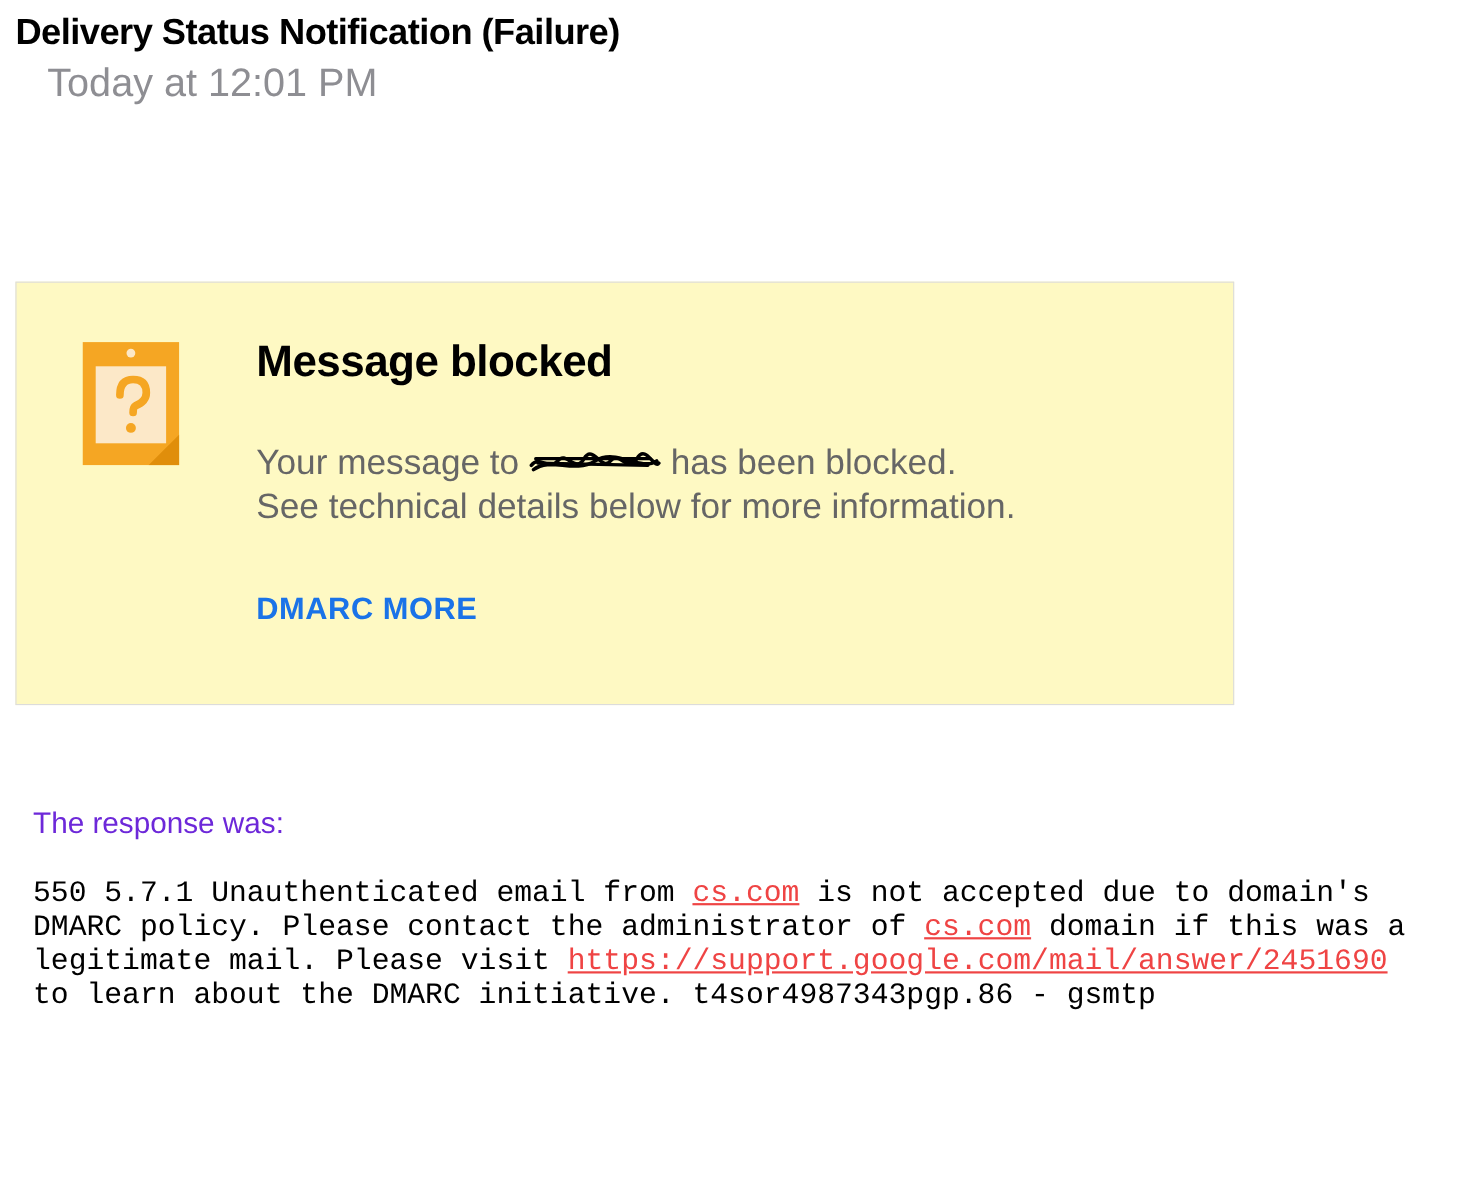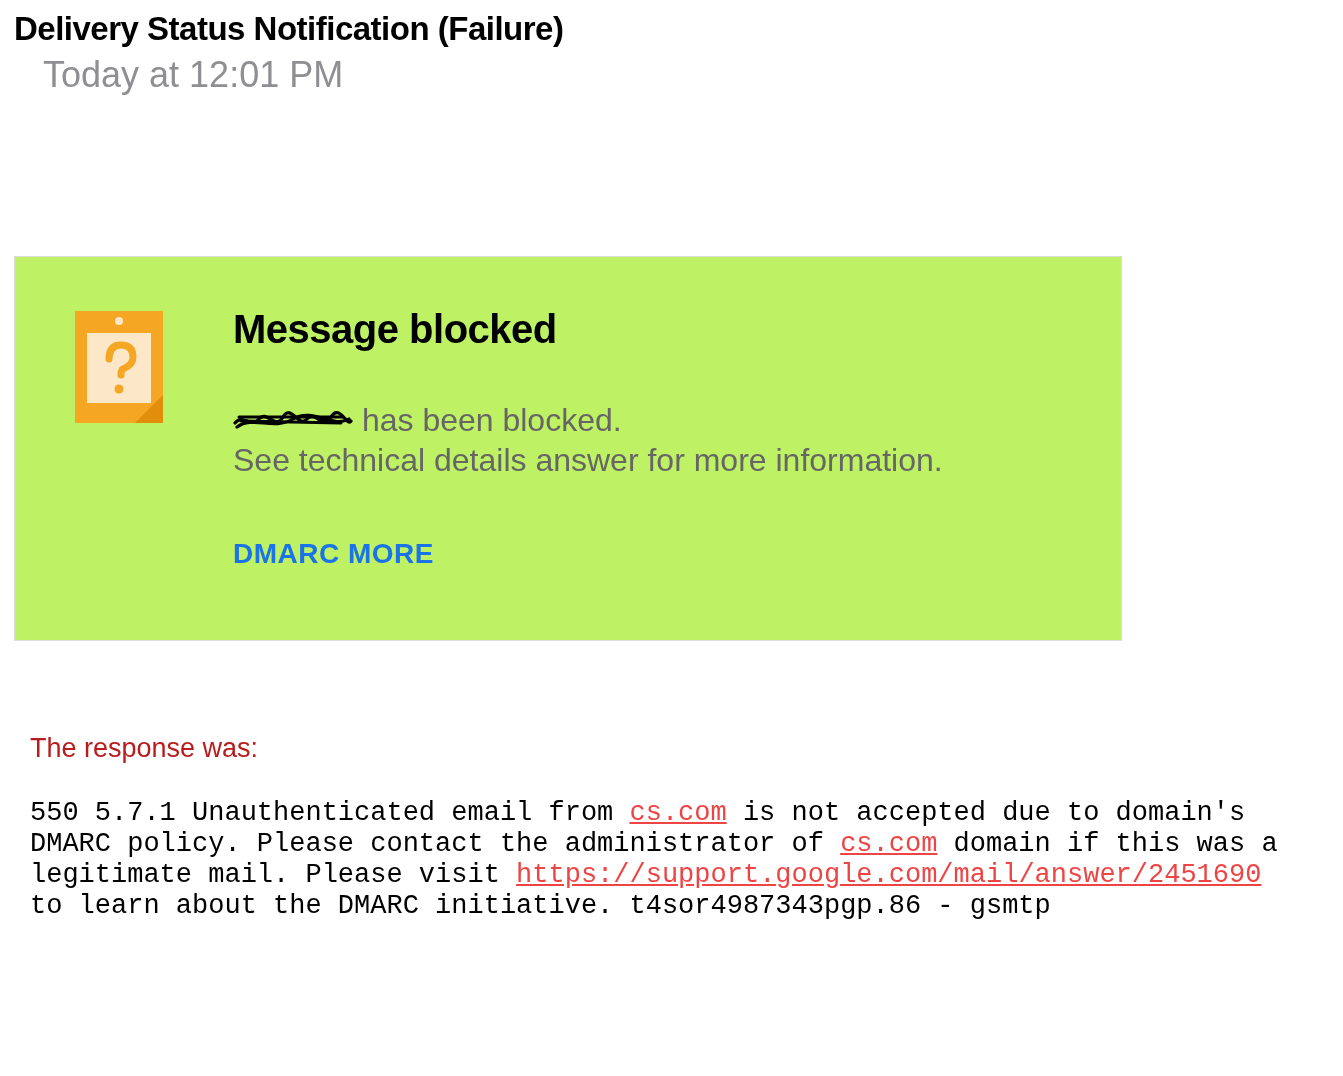--- a/index.html
+++ b/index.html
@@ -24,21 +24,21 @@
   .timestamp {
     font-size: 36px;
     color: #8e8e93;
     margin-top: 6px;
     font-weight: 400;
     margin-left: 29px;
   }
   .card {
     margin-top: 160px;
     border: 1px solid #dcdcdc;
-    background: #bef264;
+    background: #fef9c3;
     padding: 50px 44px 70px 60px;
     display: flex;
     align-items: flex-start;
     box-sizing: border-box;
     width: 1108px;
   }
   .icon-wrap {
     flex: 0 0 auto;
     margin-right: 70px;
     margin-top: 4px;
@@ -80,21 +80,21 @@
     color: #1a73e8;
     letter-spacing: 0.5px;
     cursor: pointer;
   }
   .details {
     margin-top: 92px;
     padding-left: 16px;
   }
   .details-intro {
     font-size: 27px;
-    color: #b91c1c;
+    color: #6d28d9;
     margin-bottom: 34px;
   }
   .tech {
     font-family: "SFMono-Regular", Menlo, Consolas, "Courier New", monospace;
     font-size: 27px;
     line-height: 1.15;
     color: #000;
     white-space: normal;
     word-break: break-word;
     max-width: 1260px;
@@ -120,28 +120,28 @@
         <rect x="12" y="22" width="64" height="70" fill="#fce8c8"></rect>
         <circle cx="44" cy="10" r="4" fill="#fce8c8"></circle>
         <path d="M34 48 q0 -14 12 -14 q12 0 12 12 q0 8 -10 12 q-2 1 -2 6" stroke="#f5a623" stroke-width="7" fill="none" stroke-linecap="round"></path>
         <circle cx="44" cy="78" r="4.5" fill="#f5a623"></circle>
         <polygon points="60,112 88,112 88,84" fill="#e08e0b"></polygon>
       </svg>
     </div>
     <div class="card-body">
       <h2 class="card-title">Message blocked</h2>
       <p class="card-text">
-        <span class="addr-redacted">
+        <span>Your message to </span><span class="addr-redacted">
             <span class="scribble"><svg width="120" height="24" viewBox="0 0 120 24">
                 <path d="M2 14 C 10 4, 18 20, 26 10 S 42 22, 50 8 S 66 20, 74 10 S 90 22, 98 8 S 114 18, 118 12 M4 18 C 20 6, 40 22, 60 10 S 100 20, 116 10" stroke="#000" stroke-width="3.2" fill="none" stroke-linecap="round"></path>
                 <path d="M6 8 L 110 8 M8 12 L 108 14" stroke="#000" stroke-width="3" fill="none" stroke-linecap="round"></path>
               </svg></span>
           </span><span> has been blocked.</span>
         <br>
-        <span>See technical details answer for more information.</span>
+        <span>See technical details below for more information.</span>
       </p>
       <span class="learn-more">DMARC MORE</span>
     </div>
   </div>
 
   <div class="details">
     <div class="details-intro">The response was:</div>
     <div class="tech">
       <span>550 5.7.1 Unauthenticated email from </span><a>cs.com</a><span> is not accepted due to domain's DMARC policy. Please contact the administrator of </span><a>cs.com</a><span> domain if this was a legitimate mail. Please visit </span><a>https://support.google.com/mail/answer/2451690</a><span> to learn about the DMARC initiative. t4sor4987343pgp.86 - gsmtp</span>
     </div>

